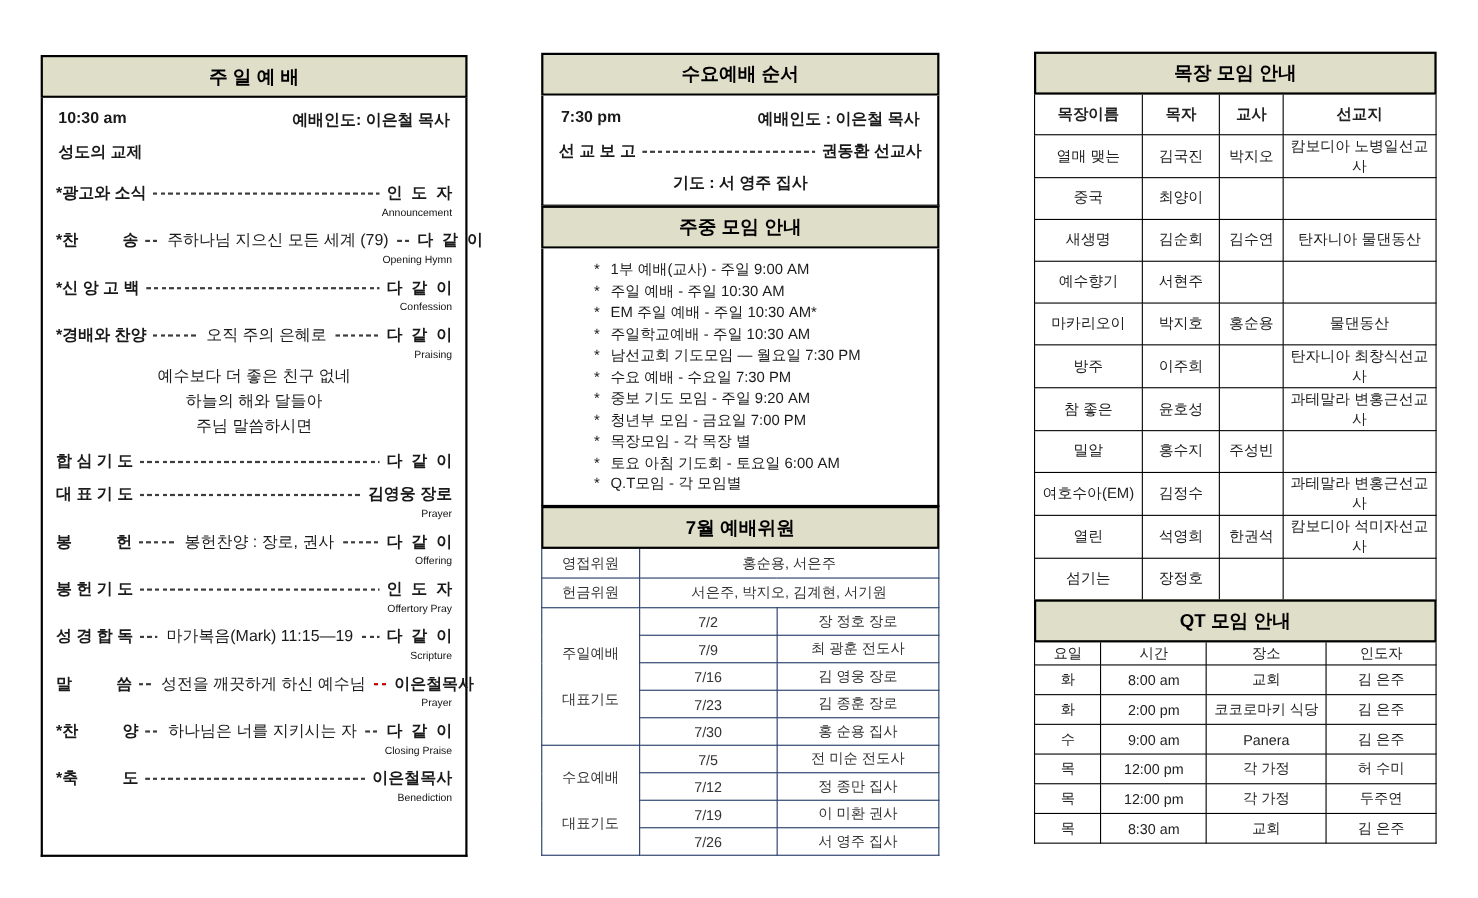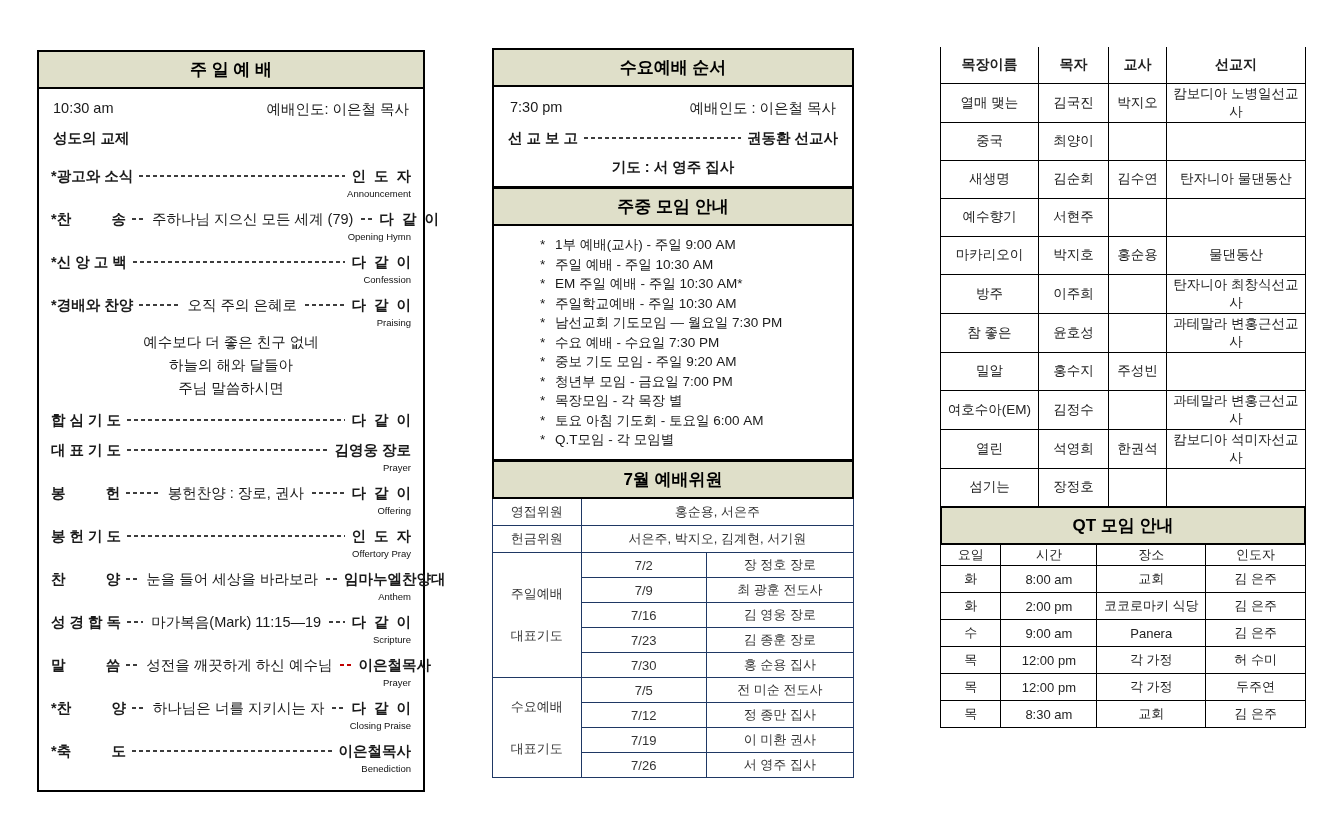--- a/index.html
+++ b/index.html
@@ -28,21 +28,21 @@
   }
   .box {
     border: 2px solid #000;
     border-top: none;
     background: #fff;
   }
   .stacked { margin-top: -1px; }
 
   
   #sunday-body { padding: 9px 12px 6px 12px; min-height: 690px; font-size: 14.5px; }
-  .top-row { display: flex; justify-content: space-between; font-weight: 400; margin: 2px 2px 10px 2px; text-align: right; }
+  .top-row { display: flex; justify-content: space-between; font-weight: 700; margin: 2px 2px 10px 2px; text-align: right; }
   .fellowship { font-weight: 600; margin: 0 2px 18px 2px; }
   .svc-item { margin-bottom: 10px; }
   .svc-row { display: flex; align-items: center; line-height: 20px; }
   .svc-label  { white-space: pre; font-weight: 700; }
   .svc-center { white-space: pre; font-weight: 500; padding: 0 2px; }
   .svc-right  { white-space: pre; font-weight: 600; }
   .leader {
     flex: 1 1 18px; min-width: 12px; height: 2px; margin: 0 6px;
     background-image: repeating-linear-gradient(to right, #3d3d3d 0 4px, transparent 4px 7px);
   }
@@ -172,30 +172,20 @@
 
     <div class="svc-item">
       <div class="svc-row">
         <span class="svc-label">봉 헌 기 도</span>
         <span class="leader"></span>
         <span class="svc-right">인  도  자</span>
       </div>
       <div class="svc-sub">Offertory Pray</div>
     </div>
 
-    <div class="svc-item">
-      <div class="svc-row">
-        <span class="svc-label">찬          양</span>
-        <span class="leader"></span>
-        <span class="svc-center">눈을 들어 세상을 바라보라</span>
-        <span class="leader"></span>
-        <span class="svc-right">임마누엘찬양대</span>
-      </div>
-      <div class="svc-sub">Anthem</div>
-    </div>
 
     <div class="svc-item">
       <div class="svc-row">
         <span class="svc-label">성 경 합 독</span>
         <span class="leader"></span>
         <span class="svc-center">마가복음(Mark) 11:15—19</span>
         <span class="leader"></span>
         <span class="svc-right">다  같  이</span>
       </div>
       <div class="svc-sub">Scripture</div>
@@ -351,20 +341,21 @@
         </tr>
     <tr>
           <td>7/26</td>
           <td>서 영주 집사</td>
         </tr>
   </tbody>
     </table>
 </section>
 
 <section class="panel" id="right-panel">
+  <div class="hdr">목장 모임 안내</div>
   <table id="mokjang-table">
     <colgroup>
         <col style="width:97px">
         <col style="width:70px">
         <col style="width:57px">
         <col style="width:138px">
       </colgroup>
     <tbody>
         <tr class="head">
       <td>목장이름</td>

